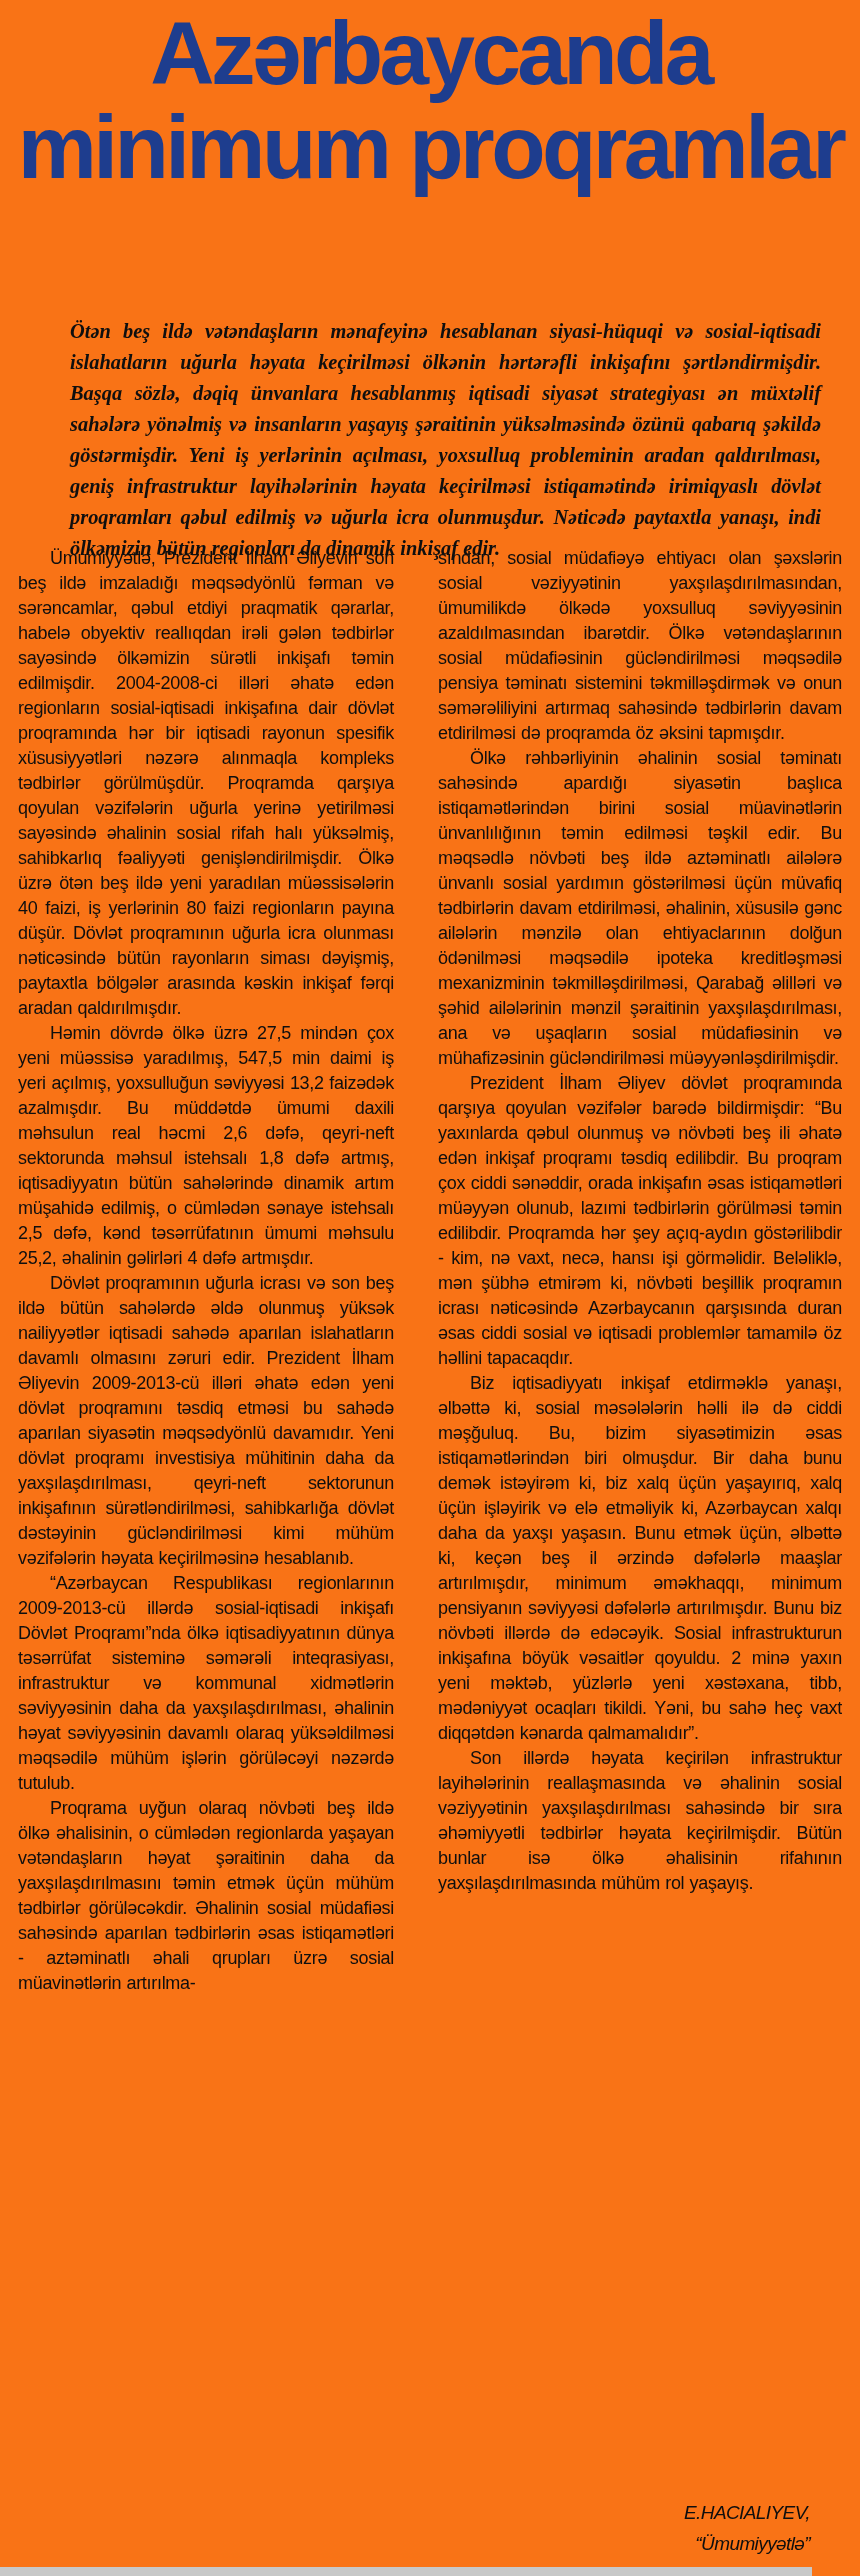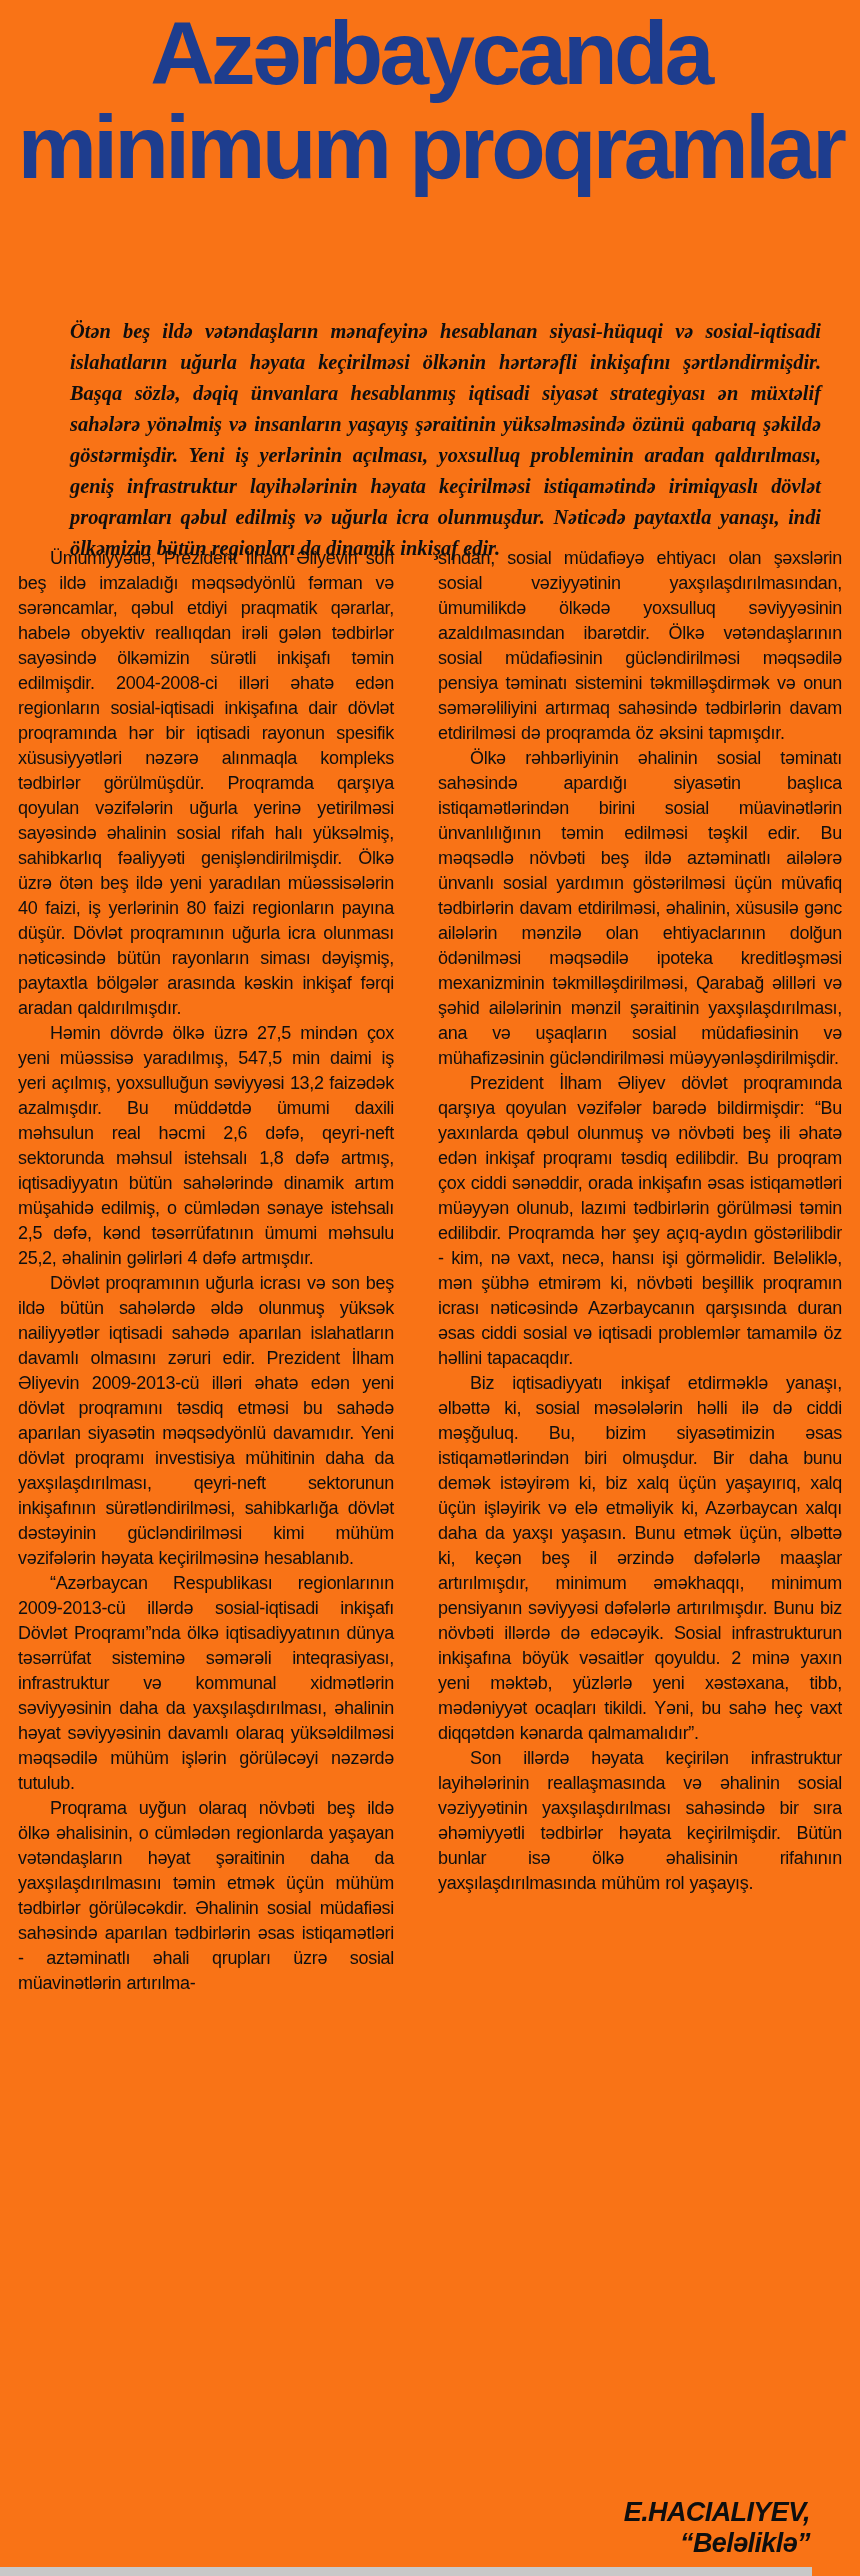--- a/index.html
+++ b/index.html
@@ -52,23 +52,23 @@
   .col-right { left: 438px; width: 404px; max-height: 1925px; overflow: hidden; }
   .col p { margin: 0; text-indent: 32px; }
   .col p.no-indent { text-indent: 0; }
   .signature {
     position: absolute;
     top: 2497px;
     left: 438px;
     width: 372px;
     text-align: right;
     font-family: "Liberation Sans", sans-serif;
-    font-weight: 700;
+    font-weight: 400;
     font-style: italic;
-    font-size: 27px;
+    font-size: 19px;
     line-height: 31px;
     letter-spacing: -0.6px;
   }
   .bottom-bar {
     position: absolute;
     left: 0;
     top: 2567px;
     width: 812px;
     height: 9px;
     background: #c8c8c8;
@@ -97,19 +97,19 @@
   <div class="col col-right">
     <p class="no-indent">sından, sosial müdafiəyə ehtiyacı olan şəxslərin sosial vəziyyətinin yaxşılaşdırılmasından, ümumilikdə ölkədə yoxsulluq səviyyəsinin azaldılmasından ibarətdir. Ölkə vətəndaşlarının sosial müdafiəsinin gücləndirilməsi məqsədilə pensiya təminatı sistemini təkmilləşdirmək və onun səmərəliliyini artırmaq sahəsində tədbirlərin davam etdirilməsi də proqramda öz əksini tapmışdır.</p>
     <p>Ölkə rəhbərliyinin əhalinin sosial təminatı sahəsində apardığı siyasətin başlıca istiqamətlərindən birini sosial müavinətlərin ünvanlılığının təmin edilməsi təşkil edir. Bu məqsədlə növbəti beş ildə aztəminatlı ailələrə ünvanlı sosial yardımın göstərilməsi üçün müvafiq tədbirlərin davam etdirilməsi, əhalinin, xüsusilə gənc ailələrin mənzilə olan ehtiyaclarının dolğun ödənilməsi məqsədilə ipoteka kreditləşməsi mexanizminin təkmilləşdirilməsi, Qarabağ əlilləri və şəhid ailələrinin mənzil şəraitinin yaxşılaşdırılması, ana və uşaqların sosial müdafiəsinin və mühafizəsinin gücləndirilməsi müəyyənləşdirilmişdir.</p>
     <p>Prezident İlham Əliyev dövlət proqramında qarşıya qoyulan vəzifələr barədə bildirmişdir: “Bu yaxınlarda qəbul olunmuş və növbəti beş ili əhatə edən inkişaf proqramı təsdiq edilibdir. Bu proqram çox ciddi sənəddir, orada inkişafın əsas istiqamətləri müəyyən olunub, lazımi tədbirlərin görülməsi təmin edilibdir. Proqramda hər şey açıq-aydın göstərilibdir - kim, nə vaxt, necə, hansı işi görməlidir. Beləliklə, mən şübhə etmirəm ki, növbəti beşillik proqramın icrası nəticəsində Azərbaycanın qarşısında duran əsas ciddi sosial və iqtisadi problemlər tamamilə öz həllini tapacaqdır.</p>
     <p>Biz iqtisadiyyatı inkişaf etdirməklə yanaşı, əlbəttə ki, sosial məsələlərin həlli ilə də ciddi məşğuluq. Bu, bizim siyasətimizin əsas istiqamətlərindən biri olmuşdur. Bir daha bunu demək istəyirəm ki, biz xalq üçün yaşayırıq, xalq üçün işləyirik və elə etməliyik ki, Azərbaycan xalqı daha da yaxşı yaşasın. Bunu etmək üçün, əlbəttə ki, keçən beş il ərzində dəfələrlə maaşlar artırılmışdır, minimum əməkhaqqı, minimum pensiyanın səviyyəsi dəfələrlə artırılmışdır. Bunu biz növbəti illərdə də edəcəyik. Sosial infrastrukturun inkişafına böyük vəsaitlər qoyuldu. 2 minə yaxın yeni məktəb, yüzlərlə yeni xəstəxana, tibb, mədəniyyət ocaqları tikildi. Yəni, bu sahə heç vaxt diqqətdən kənarda qalmamalıdır”.</p>
     <p>Son illərdə həyata keçirilən infrastruktur layihələrinin reallaşmasında və əhalinin sosial vəziyyətinin yaxşılaşdırılması sahəsində bir sıra əhəmiyyətli tədbirlər həyata keçirilmişdir. Bütün bunlar isə ölkə əhalisinin rifahının yaxşılaşdırılmasında mühüm rol yaşayış.</p>
   </div>
 
   <div class="signature">
     <div>E.HACIALIYEV,</div>
-    <div>“Beləliklə”</div>
+    <div>“Ümumiyyətlə”</div>
   </div>
 
   <div class="bottom-bar" style="background: rgb(200, 200, 200);"></div>
 
 </div>
 
 
 </body></html>

